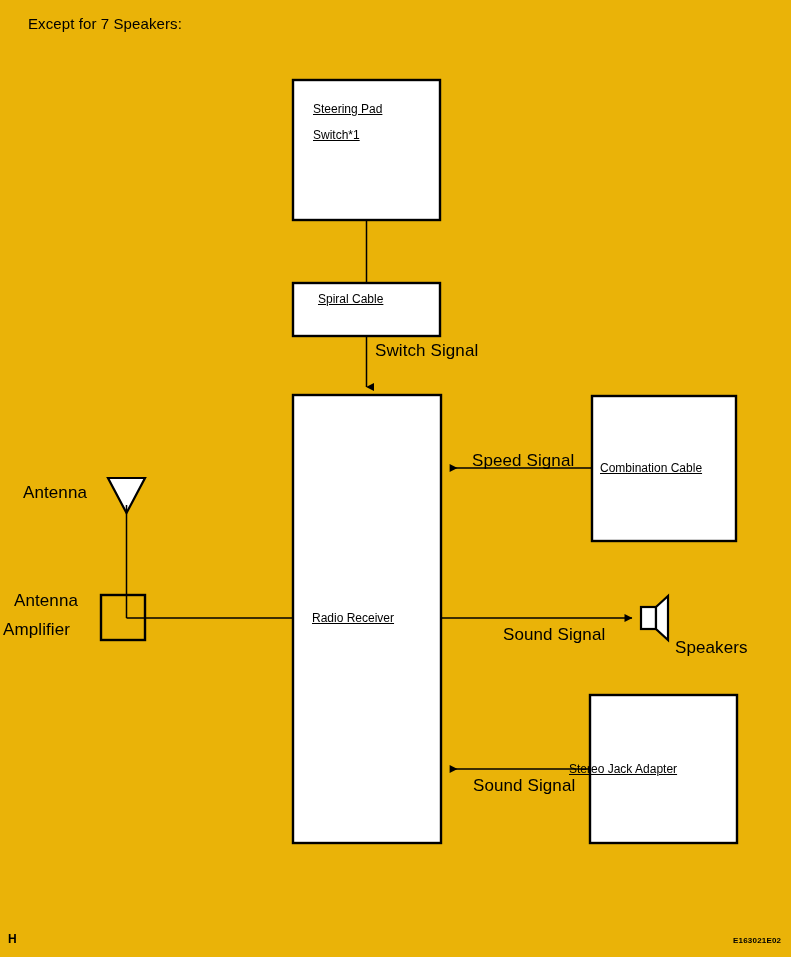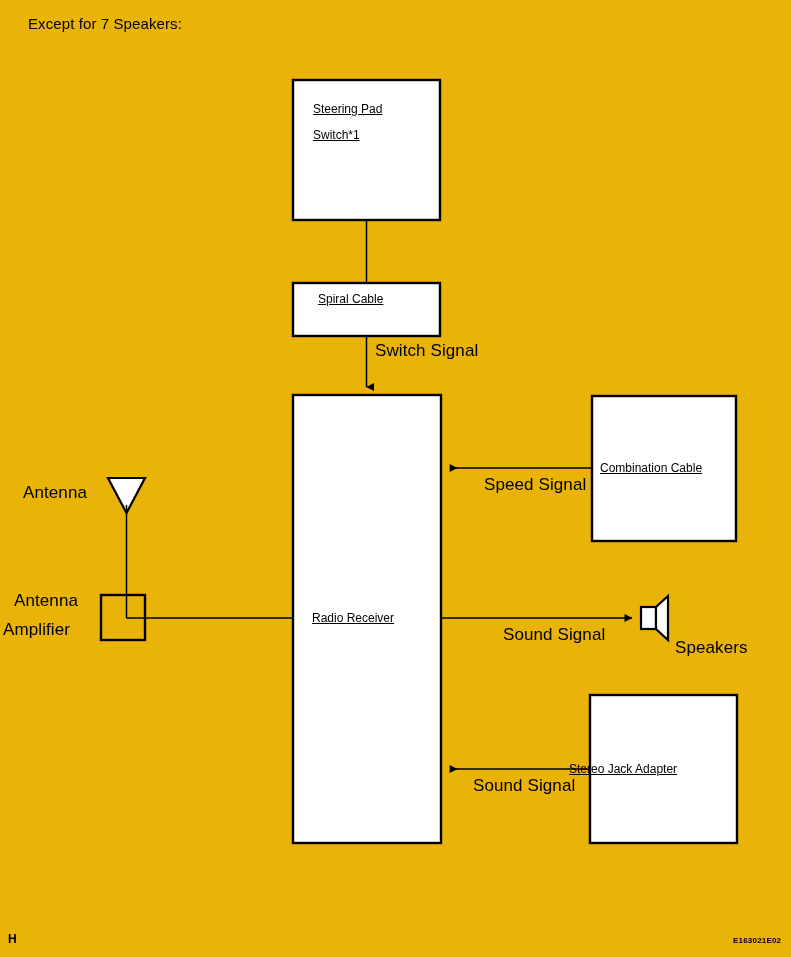--- a/index.html
+++ b/index.html
@@ -115,21 +115,21 @@
   <div class="box-label" style="left:313px; top:126px;">Switch*1</div>
 
   <div class="box-label" style="left:318px; top:290px;">Spiral Cable</div>
 
   <div class="lbl" style="left:375px; top:341px;">Switch Signal</div>
 
   <div class="box-label" style="left:312px; top:609px;">Radio Receiver</div>
 
   <div class="box-label" style="left:600px; top:459px;">Combination Cable</div>
 
-  <div class="lbl" style="left:472px; top:475px;margin-left:12px;">Speed Signal</div>
+  <div class="lbl" style="left:472px; top:451px;">Speed Signal</div>
 
   <div class="lbl" style="left:23px; top:483px;">Antenna</div>
 
   <div class="lbl" style="left:14px; top:591px;">Antenna</div>
   <div class="lbl" style="left:3px; top:620px;">Amplifier</div>
 
   <div class="lbl" style="left:503px; top:625px;">Sound Signal</div>
 
   <div class="lbl" style="left:675px; top:638px;">Speakers</div>
 

